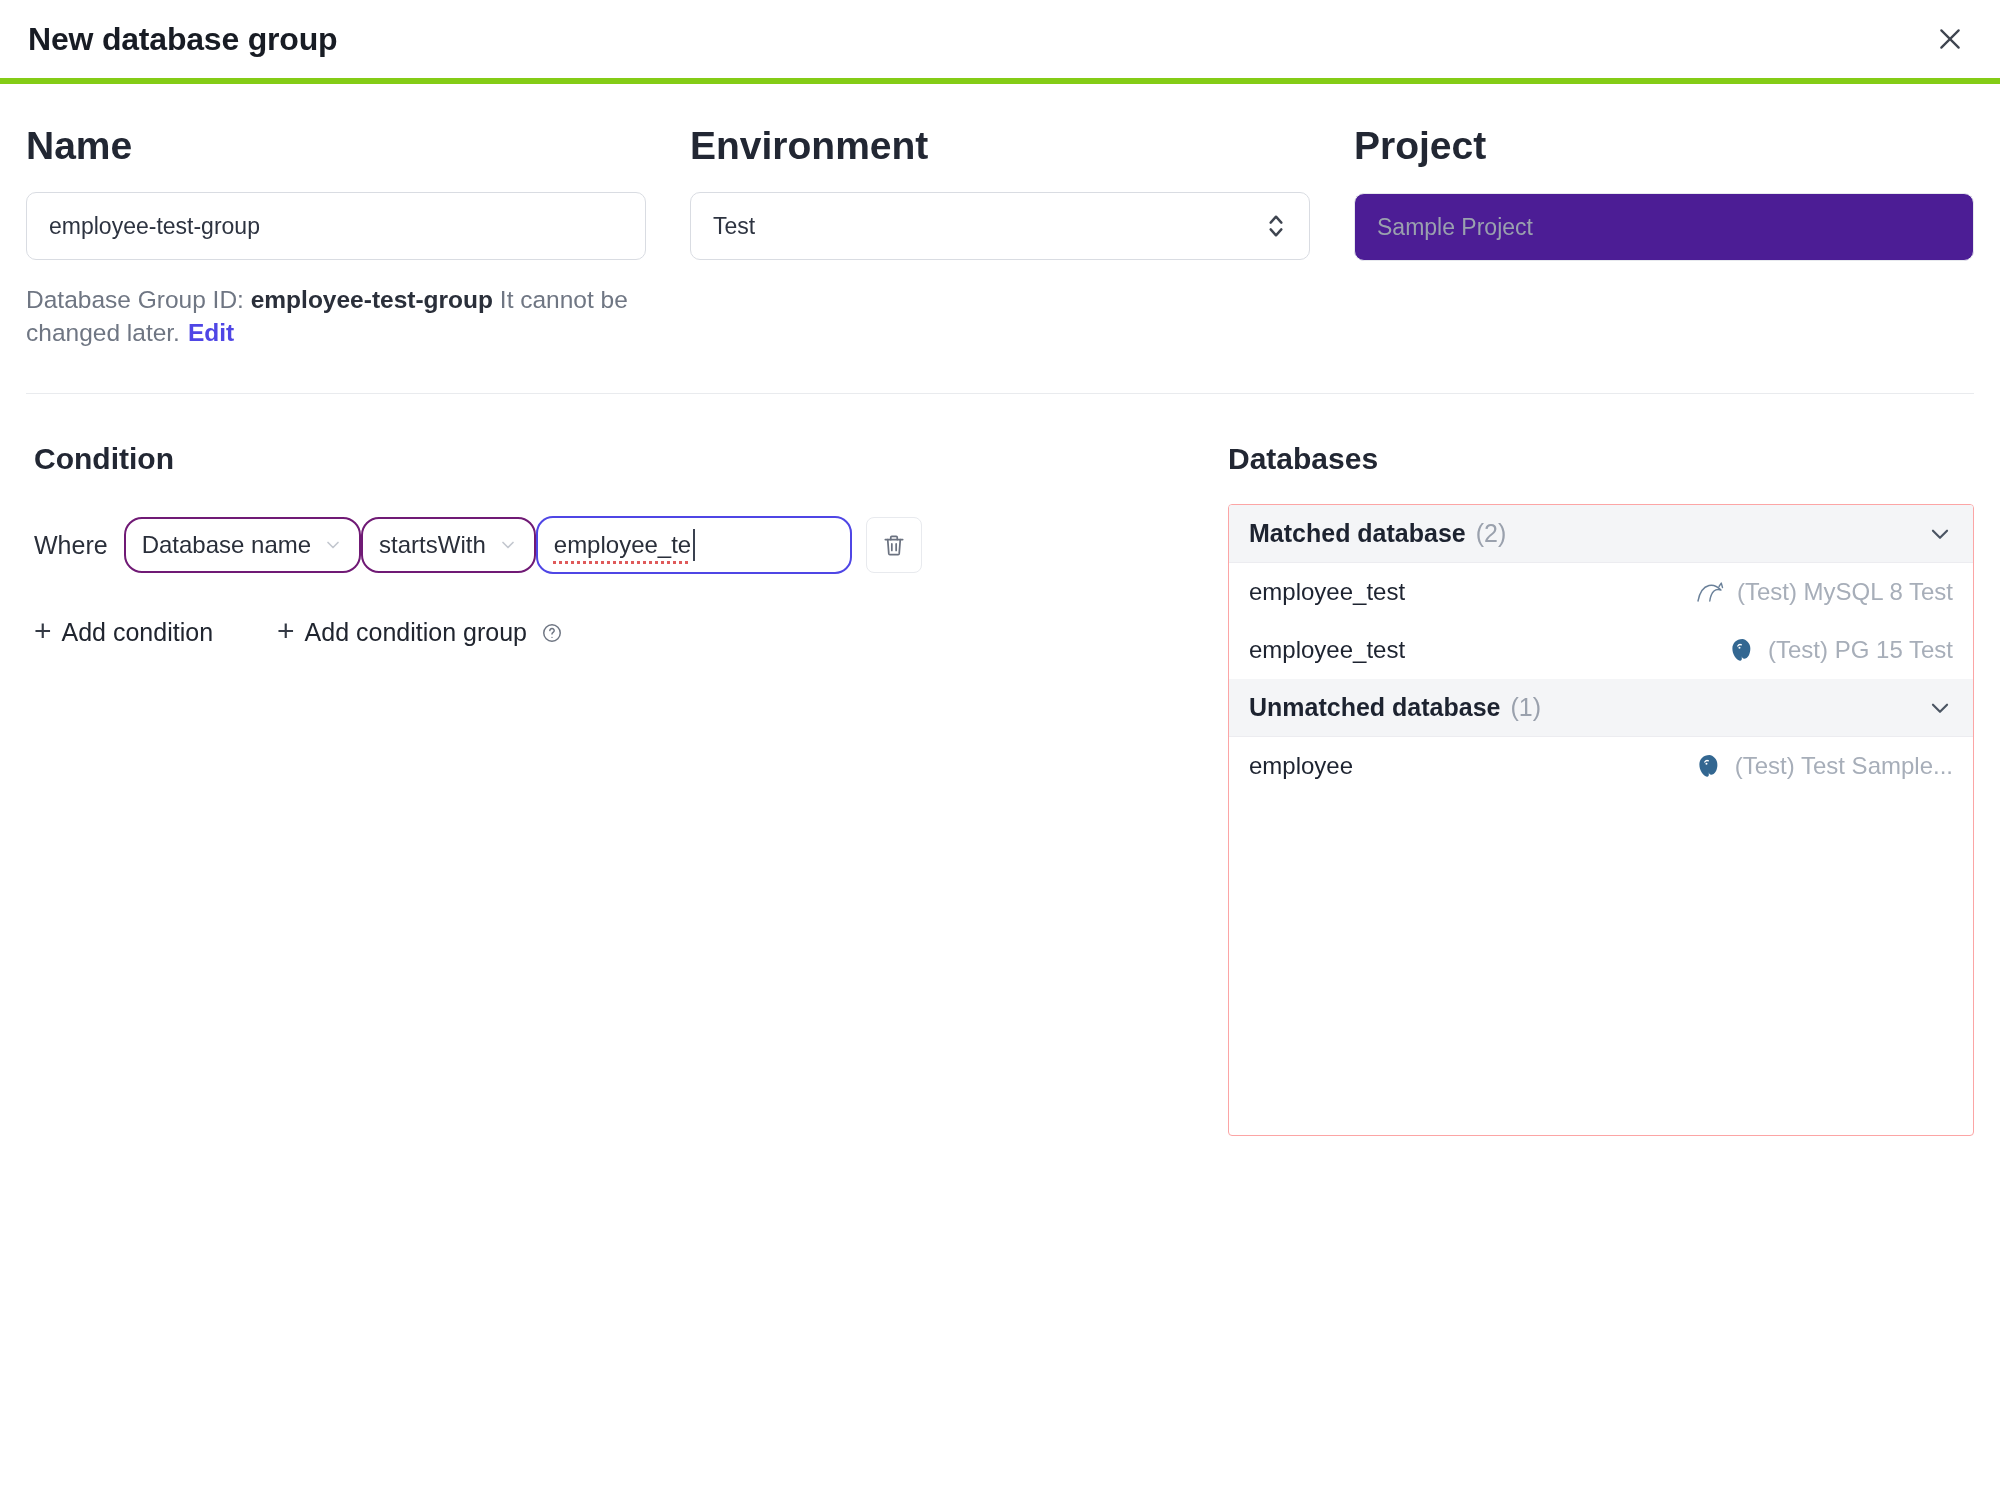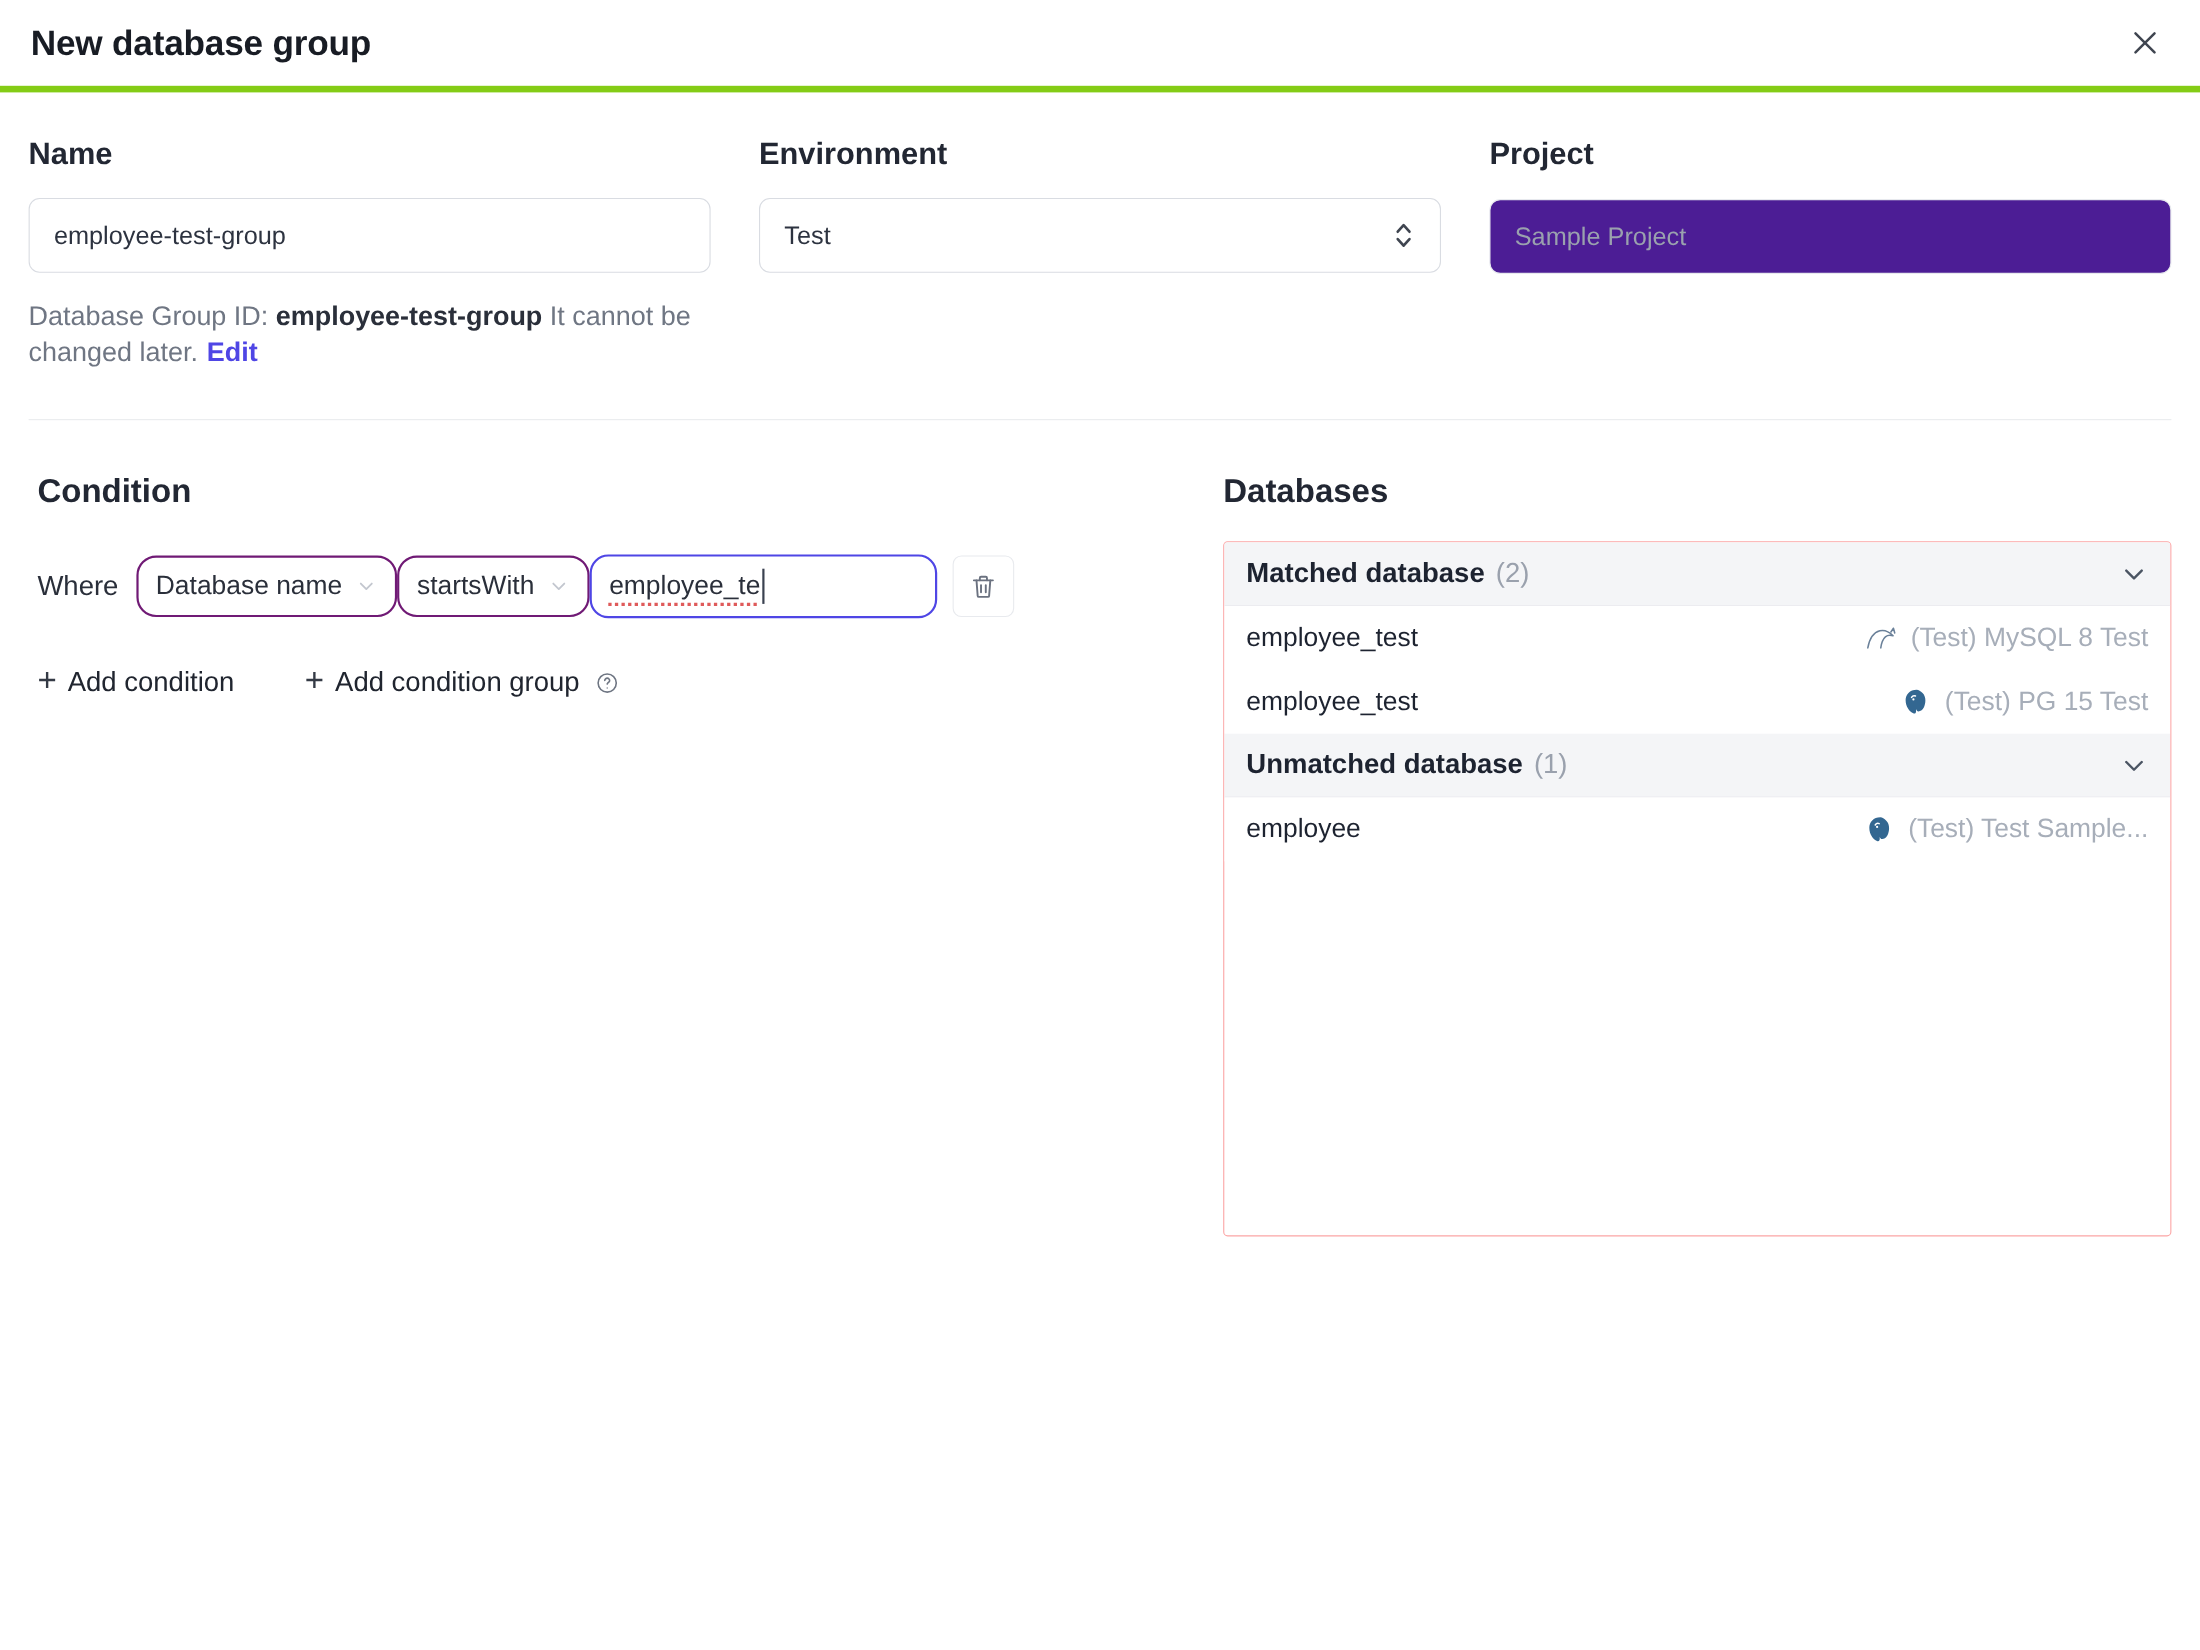--- a/index.html
+++ b/index.html
@@ -20,21 +20,21 @@
   .close-btn { background: none; border: none; cursor: pointer; width: 44px; height: 44px;
     display: flex; align-items: center; justify-content: center; }
 
   
   .dlg-body { padding: 0 26px; }
 
   .form-grid {
     display: grid; grid-template-columns: 620px 620px 620px; column-gap: 44px;
     margin-top: 40px;
   }
-  .field-label { font-size: 28px; font-weight: 600; color: #222733; margin-bottom: 24px; }
+  .field-label { font-size: 39px; font-weight: 600; color: #222733; margin-bottom: 24px; }
 
   .text-input, .select-box, .disabled-input {
     width: 100%; height: 68px;
     border: 1px solid #d9dce2; border-radius: 10px;
     font-size: 23px; color: #2d3340; padding: 0 22px;
     font-family: "Liberation Sans", sans-serif;
     background: #ffffff; outline: none;
   }
   .select-box {
     display: flex; align-items: center; justify-content: space-between;
@@ -50,21 +50,21 @@
     font-size: 24.5px; line-height: 1.33; color: #6f7683;
   }
   .group-id-note strong { color: #2a2f3a; font-weight: 700; }
   .edit-link { color: #4f46e5; font-weight: 700; text-decoration: none; cursor: pointer; margin-left: 8px; }
 
   .section-divider { border: none; border-top: 1px solid #e9ebee; margin-top: 44px; }
 
   
   .lower { display: flex; margin-top: 48px; align-items: flex-start; }
   .condition-col { flex: 1; padding-left: 8px; }
-  .databases-col { width: 862px; flex: none; }
+  .databases-col { width: 746px; flex: none; }
 
   .section-heading { font-size: 30px; font-weight: 600; color: #222733; }
 
   .where-row { display: flex; align-items: center; margin-top: 40px; }
   .where-label { font-size: 25px; color: #2a2f3a; margin-right: 16px; }
 
   .selector-btn {
     height: 56px; background: #fff; border: 2px solid #701a75; border-radius: 18px;
     display: flex; align-items: center; gap: 12px; padding: 16px 16px;
     font-size: 24px; color: #2a2f3a; cursor: pointer;

